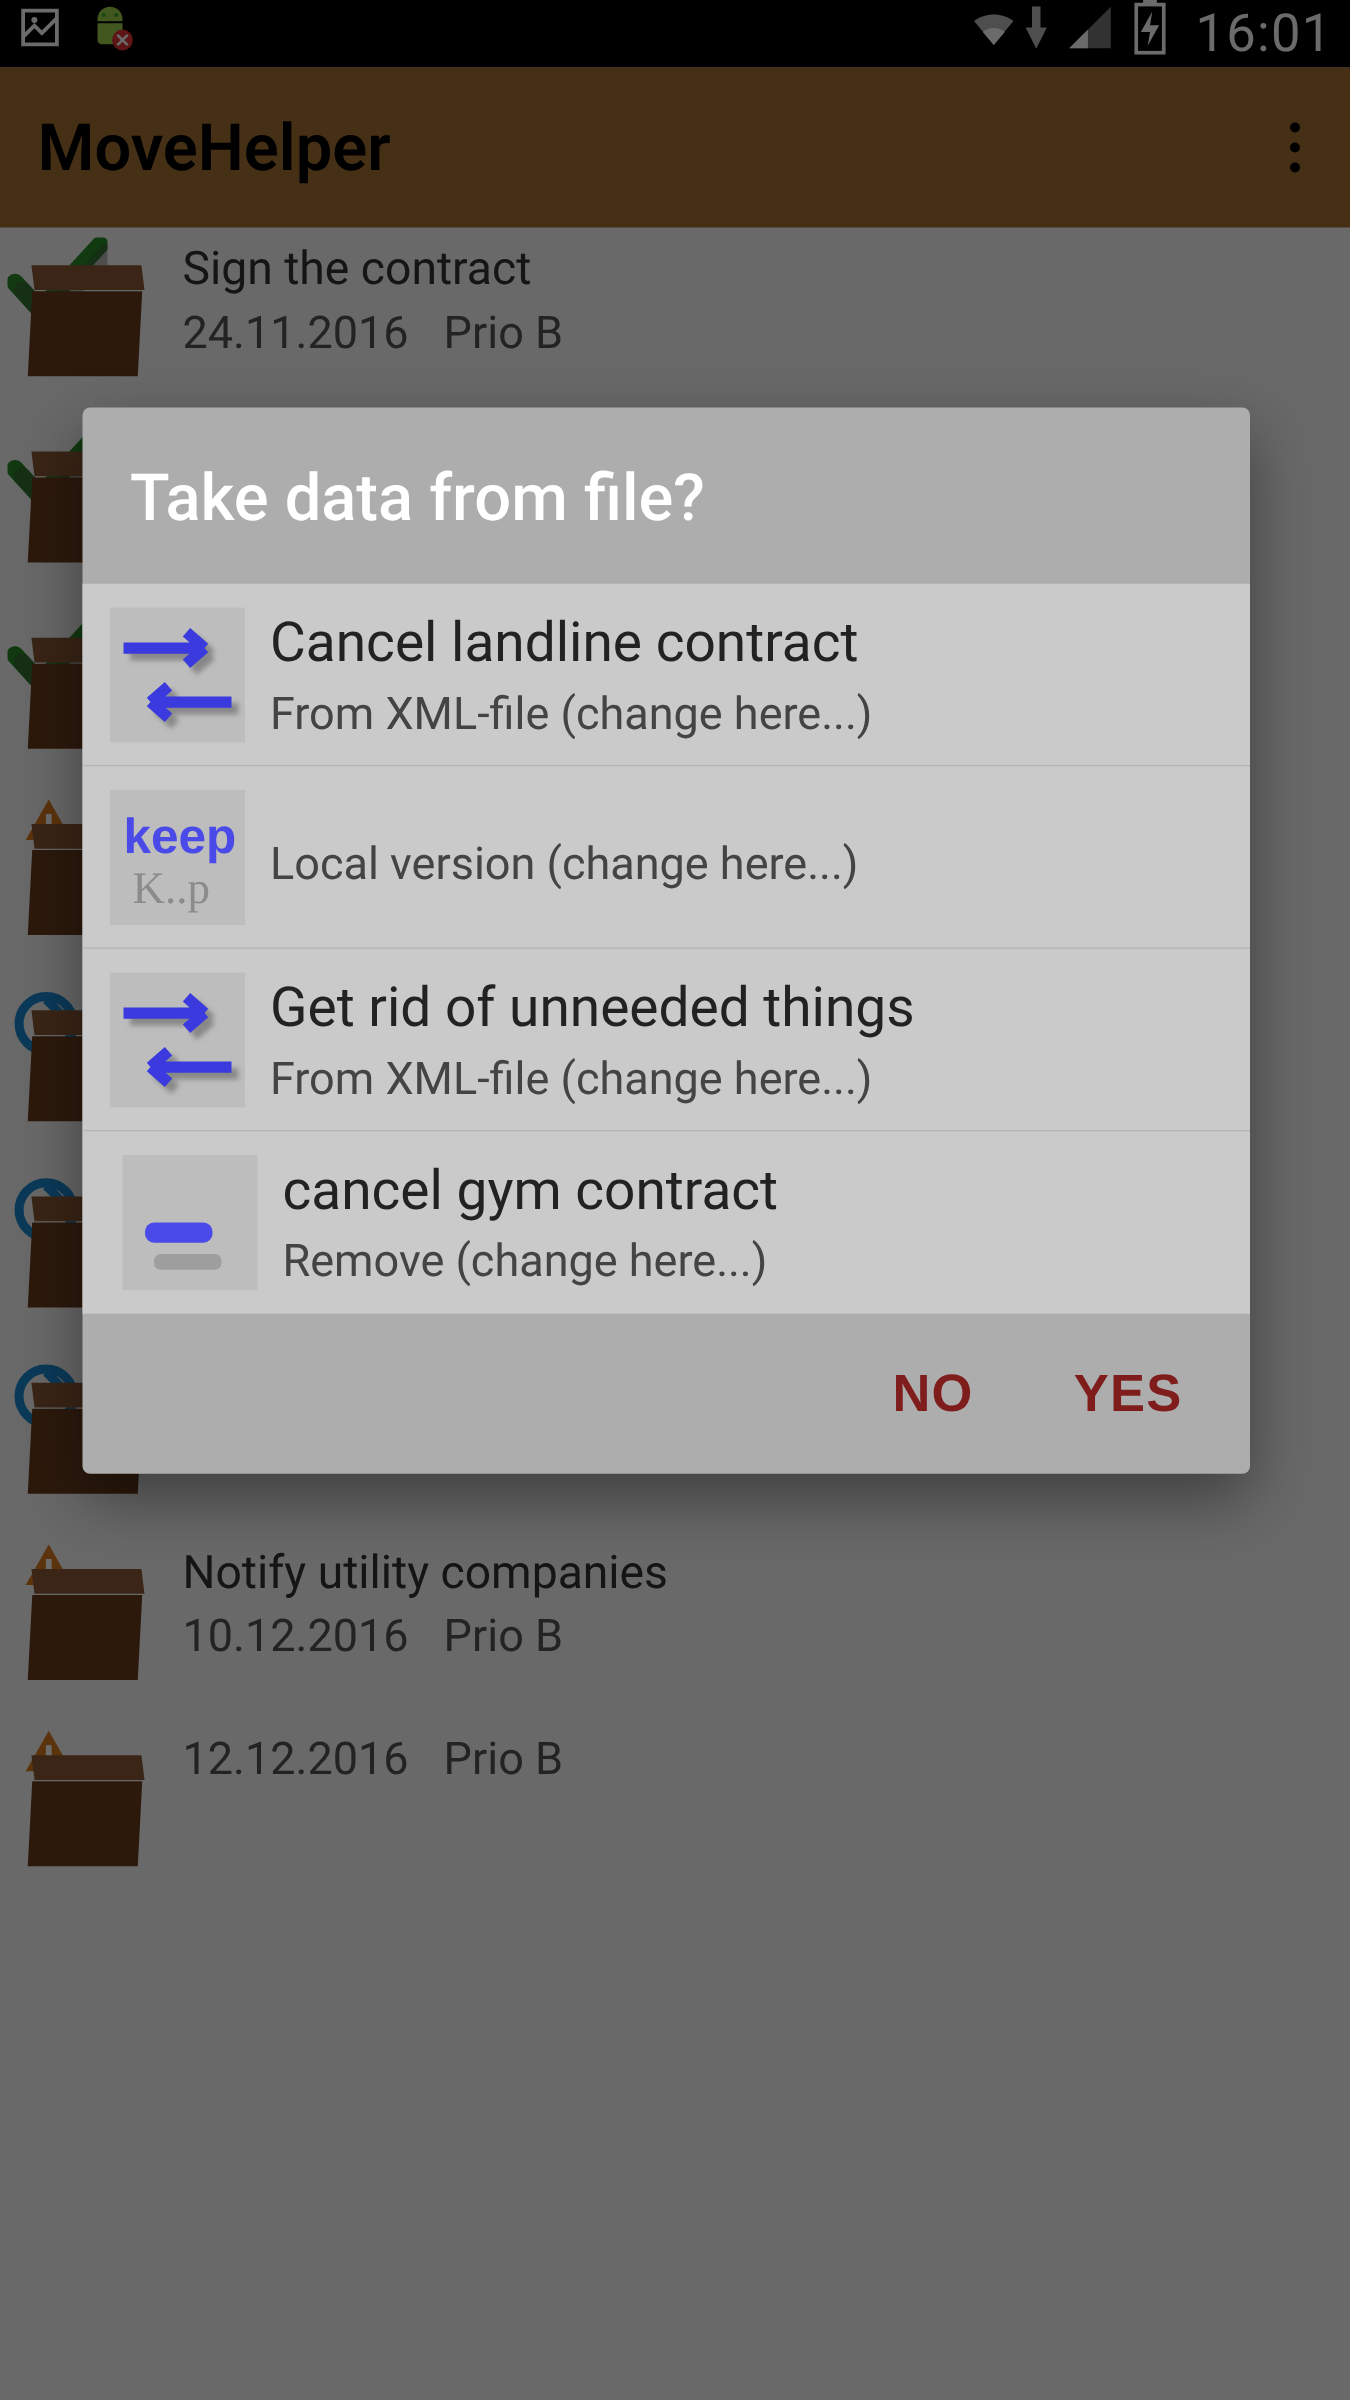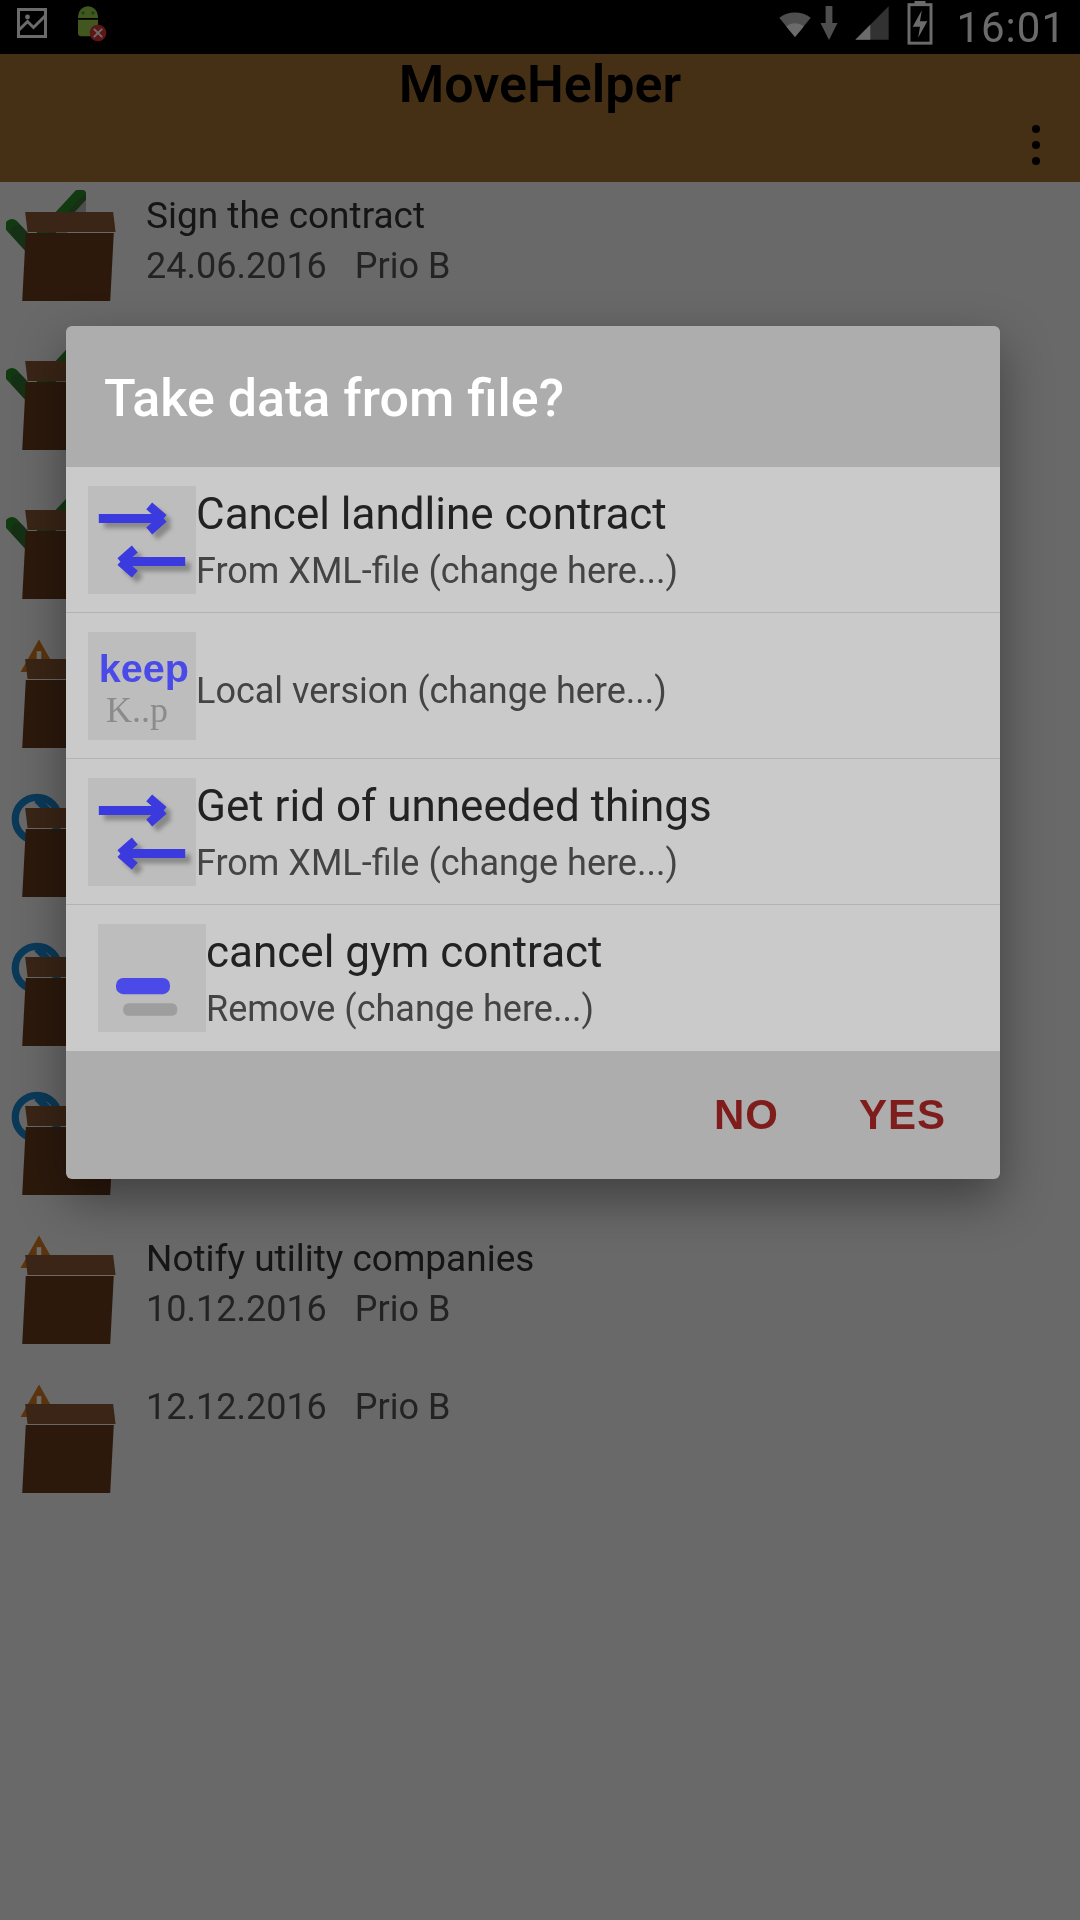--- a/index.html
+++ b/index.html
@@ -25,21 +25,20 @@
   .status-right { margin-left: auto; display: flex; align-items: center; gap: 14px; }
   .status-right .clock { font-size: 42px; letter-spacing: 1px; margin-left: 8px; }
 
   
   .appbar {
     height: 128px;
     background: #a57236;
     display: flex;
     align-items: center;
     padding: 0 30px;
-    flex-direction: column;
   }
   .appbar-title { font-size: 52px; font-weight: 600; color: #000; }
   .appbar-menu { margin-left: auto; display: flex; flex-direction: column; gap: 8px; padding: 10px; }
   .appbar-menu span { width: 8px; height: 8px; background: #000; border-radius: 50%; }
 
   
   .tasklist { }
   .task {
     display: flex;
     align-items: flex-start;
@@ -90,21 +89,21 @@
     padding-bottom: 10px;
   }
   .dialog-title {
     color: #fff;
     font-size: 52px;
     font-weight: 500;
     padding: 42px 38px 38px 38px;
   }
   .dialog-list { background: #cacaca; }
   .dlg-item {
-    display: flex; align-items: center; 
+    display: flex; align-items: center; gap: 20px;
     padding: 18px 22px;
     border-bottom: 1px solid #b3b3b3;
     min-height: 146px;
     justify-content: space-between;
   }
   .dlg-item:last-child { border-bottom: none; padding-left: 32px; }
   .dlg-icon {
     width: 108px; height: 108px;
     background: #bdbdbd;
     flex-shrink: 0;
@@ -195,21 +194,21 @@
     <div class="task-icon">
         <svg class="check" width="80" height="70" viewBox="0 0 40 35">
           <path d="M3 18l10 11L37 3" fill="none" stroke="#2a8a2a" stroke-width="7" stroke-linecap="round"></path>
           <path d="M3 18l10 11L37 3" fill="none" stroke="#444" stroke-width="7" stroke-linecap="round" transform="translate(3,3)" opacity=".35"></path>
         </svg>
         <div class="box"></div>
       </div>
     <div class="task-text">
       <div class="task-title">Sign the contract</div>
       <div class="task-meta">
-        <span>24.06.2016</span>
+        <span>24.11.2016</span>
         <span>Prio B</span>
       </div>
     </div>
     </div>
     <div class="task">
     <div class="task-icon">
         <svg class="check" width="80" height="70" viewBox="0 0 40 35">
           <path d="M3 18l10 11L37 3" fill="none" stroke="#2a8a2a" stroke-width="7" stroke-linecap="round"></path>
           <path d="M3 18l10 11L37 3" fill="none" stroke="#444" stroke-width="7" stroke-linecap="round" transform="translate(3,3)" opacity=".35"></path>
         </svg>

